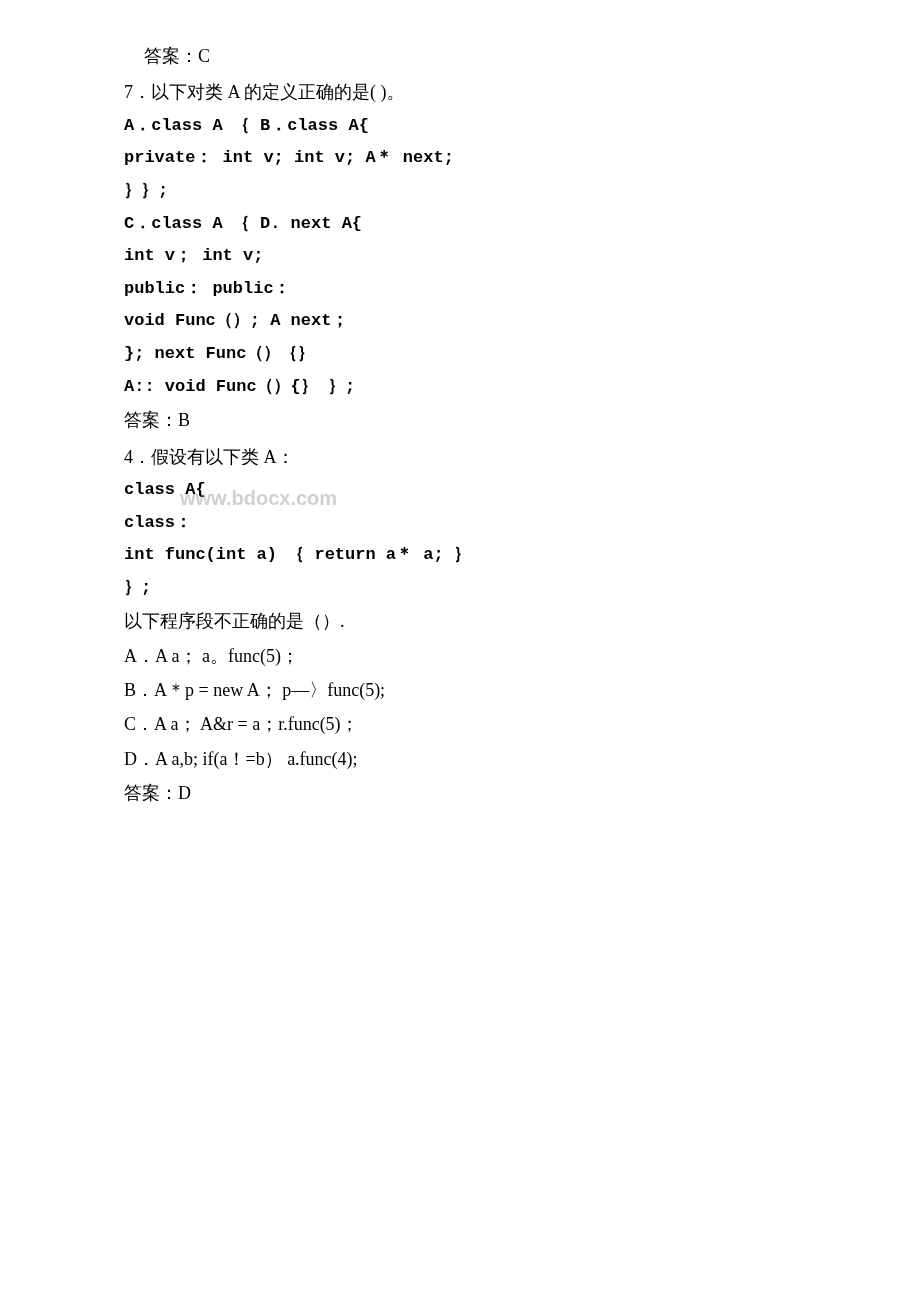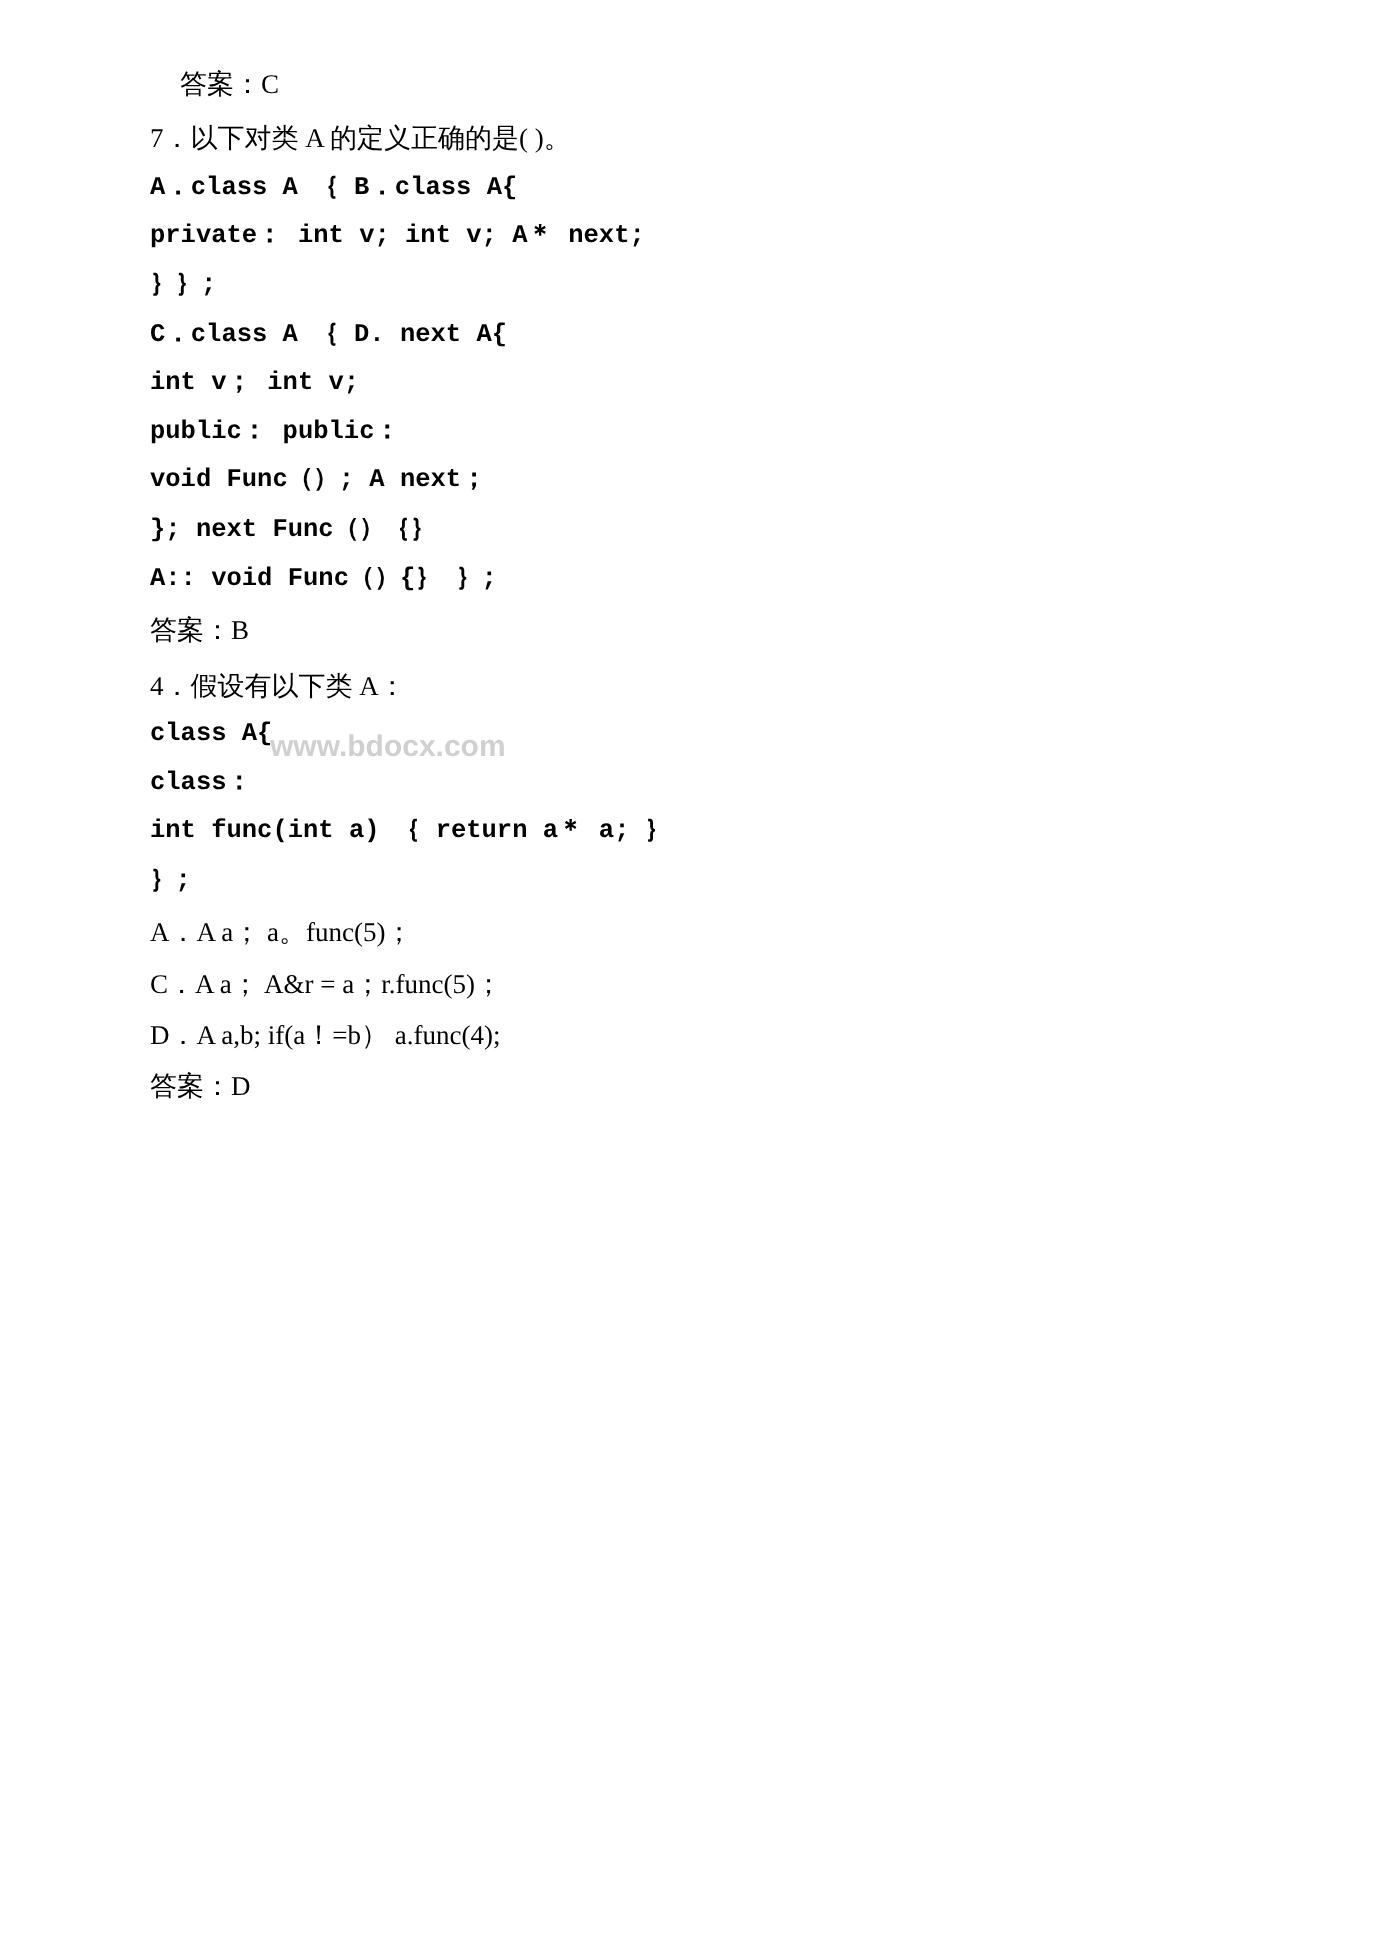--- a/index.html
+++ b/index.html
@@ -15,20 +15,21 @@
       color: #000000;
       width: 920px;
       min-height: 1302px;
       padding: 40px 80px 40px 100px;
       line-height: 1.8;
       position: relative;
     }
 
     .section {
       margin-bottom: 4px;
+      margin-left: 24px;
     }
 
     .line {
       display: block;
       margin-bottom: 2px;
     }
 
     .indent {
       padding-left: 20px;
     }
@@ -73,19 +74,21 @@
   <span class="line code-block">A::  void Func（）{｝    ｝;</span>
   <span class="line">答案：B</span>
 </div>
 
 <div class="section">
   <span class="line">4．假设有以下类 A：</span>
   <span class="line code-block">class A{</span>
   <span class="line code-block">class：</span>
   <span class="line code-block">int func(int a) ｛ return a＊ a; ｝</span>
   <span class="line code-block">｝;</span>
+  <span class="line">以下程序段不正确的是（）.</span>
   <span class="line">A．A a；  a。func(5)；</span>
+  <span class="line">B．A＊p = new A；  p—〉func(5);</span>
   <span class="line">C．A a；  A&amp;r = a；r.func(5)；</span>
   <span class="line">D．A a,b; if(a！=b）  a.func(4);</span>
   <span class="line">答案：D</span>
 </div>
 
 <div class="watermark">www.bdocx.com</div>
 
 </body></html>

